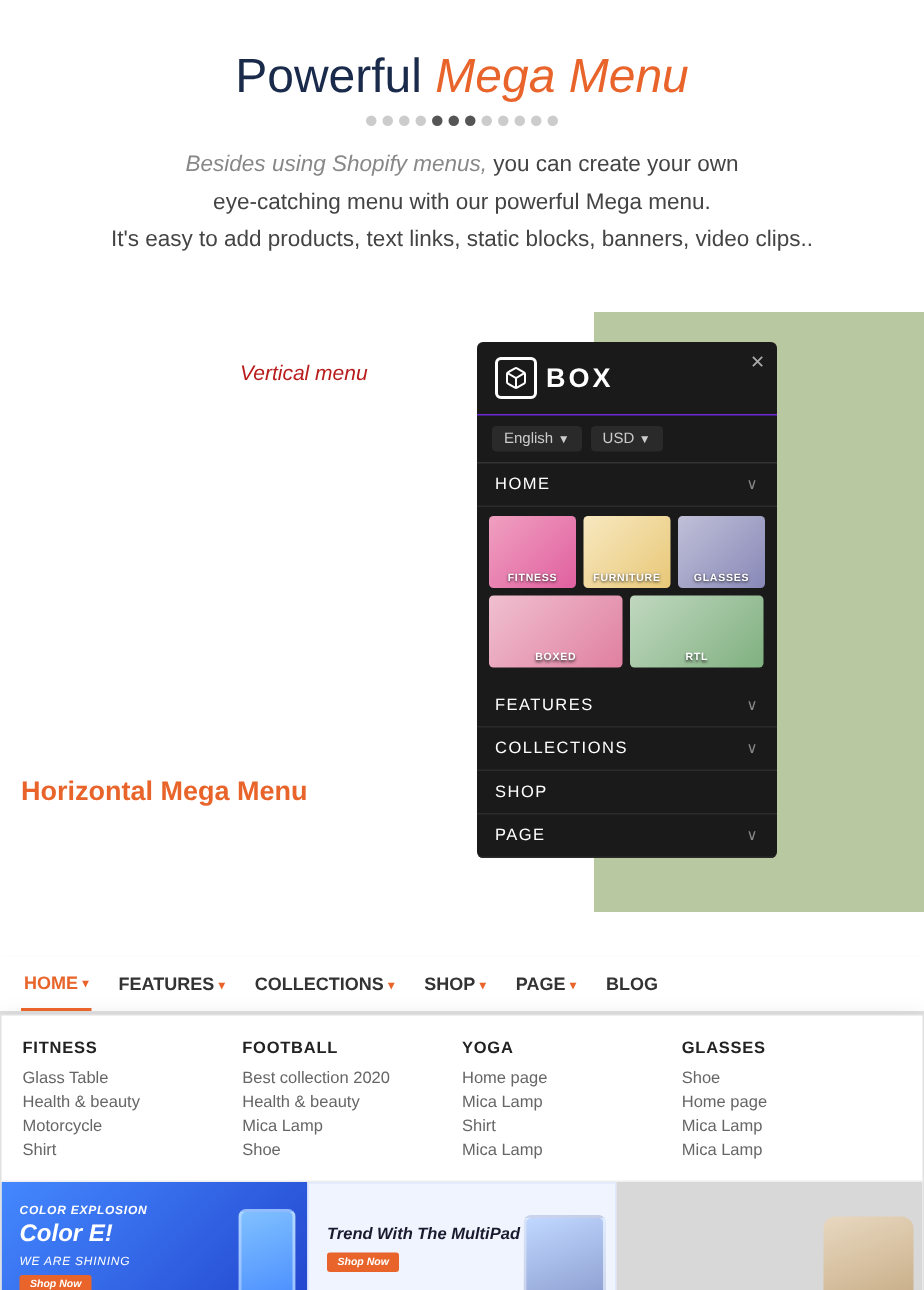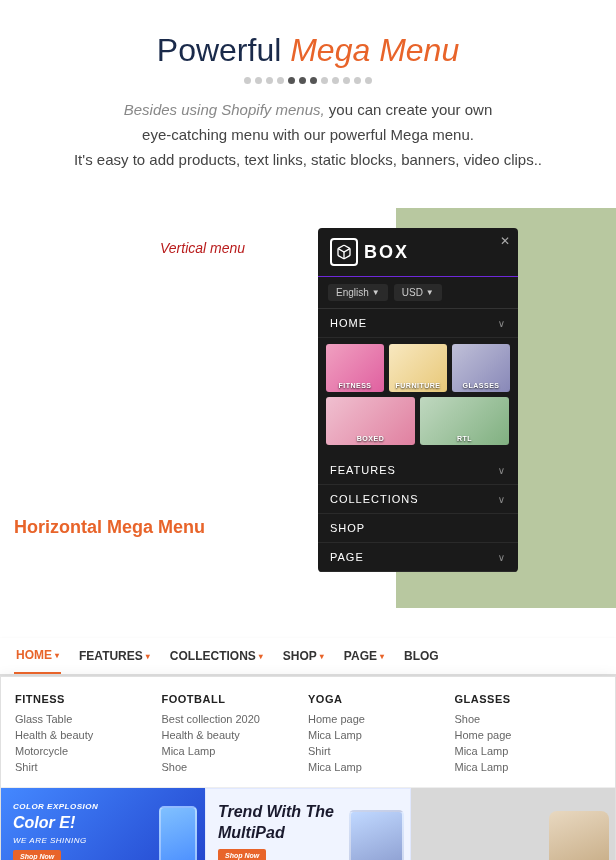--- a/index.html
+++ b/index.html
@@ -517,21 +517,21 @@
           <div class="banner-eyebrow white-text">Color Explosion</div>
           <div class="banner-title-text white-text">Color E!</div>
           <div class="banner-sub white-text">We are shining</div>
           <div class="banner-btn">Shop Now</div>
         </div>
         <div class="banner-phone-img"></div>
       </div>
 
       <div class="banner-card banner-white">
         <div class="banner-text-block">
-          <div class="banner-title-text dark-text" style="font-size:16px;line-height:1.3">Trend With The MultiPad</div>
+          <div class="banner-title-text dark-text" style="font-size:11px;line-height:1.3">Trend With The MultiPad</div>
           <div class="banner-btn">Shop Now</div>
         </div>
         <div class="banner-tablet-img"></div>
       </div>
 
       <div class="banner-card banner-gray">
         <div class="banner-pillow-img"></div>
       </div>
     </div>
 

